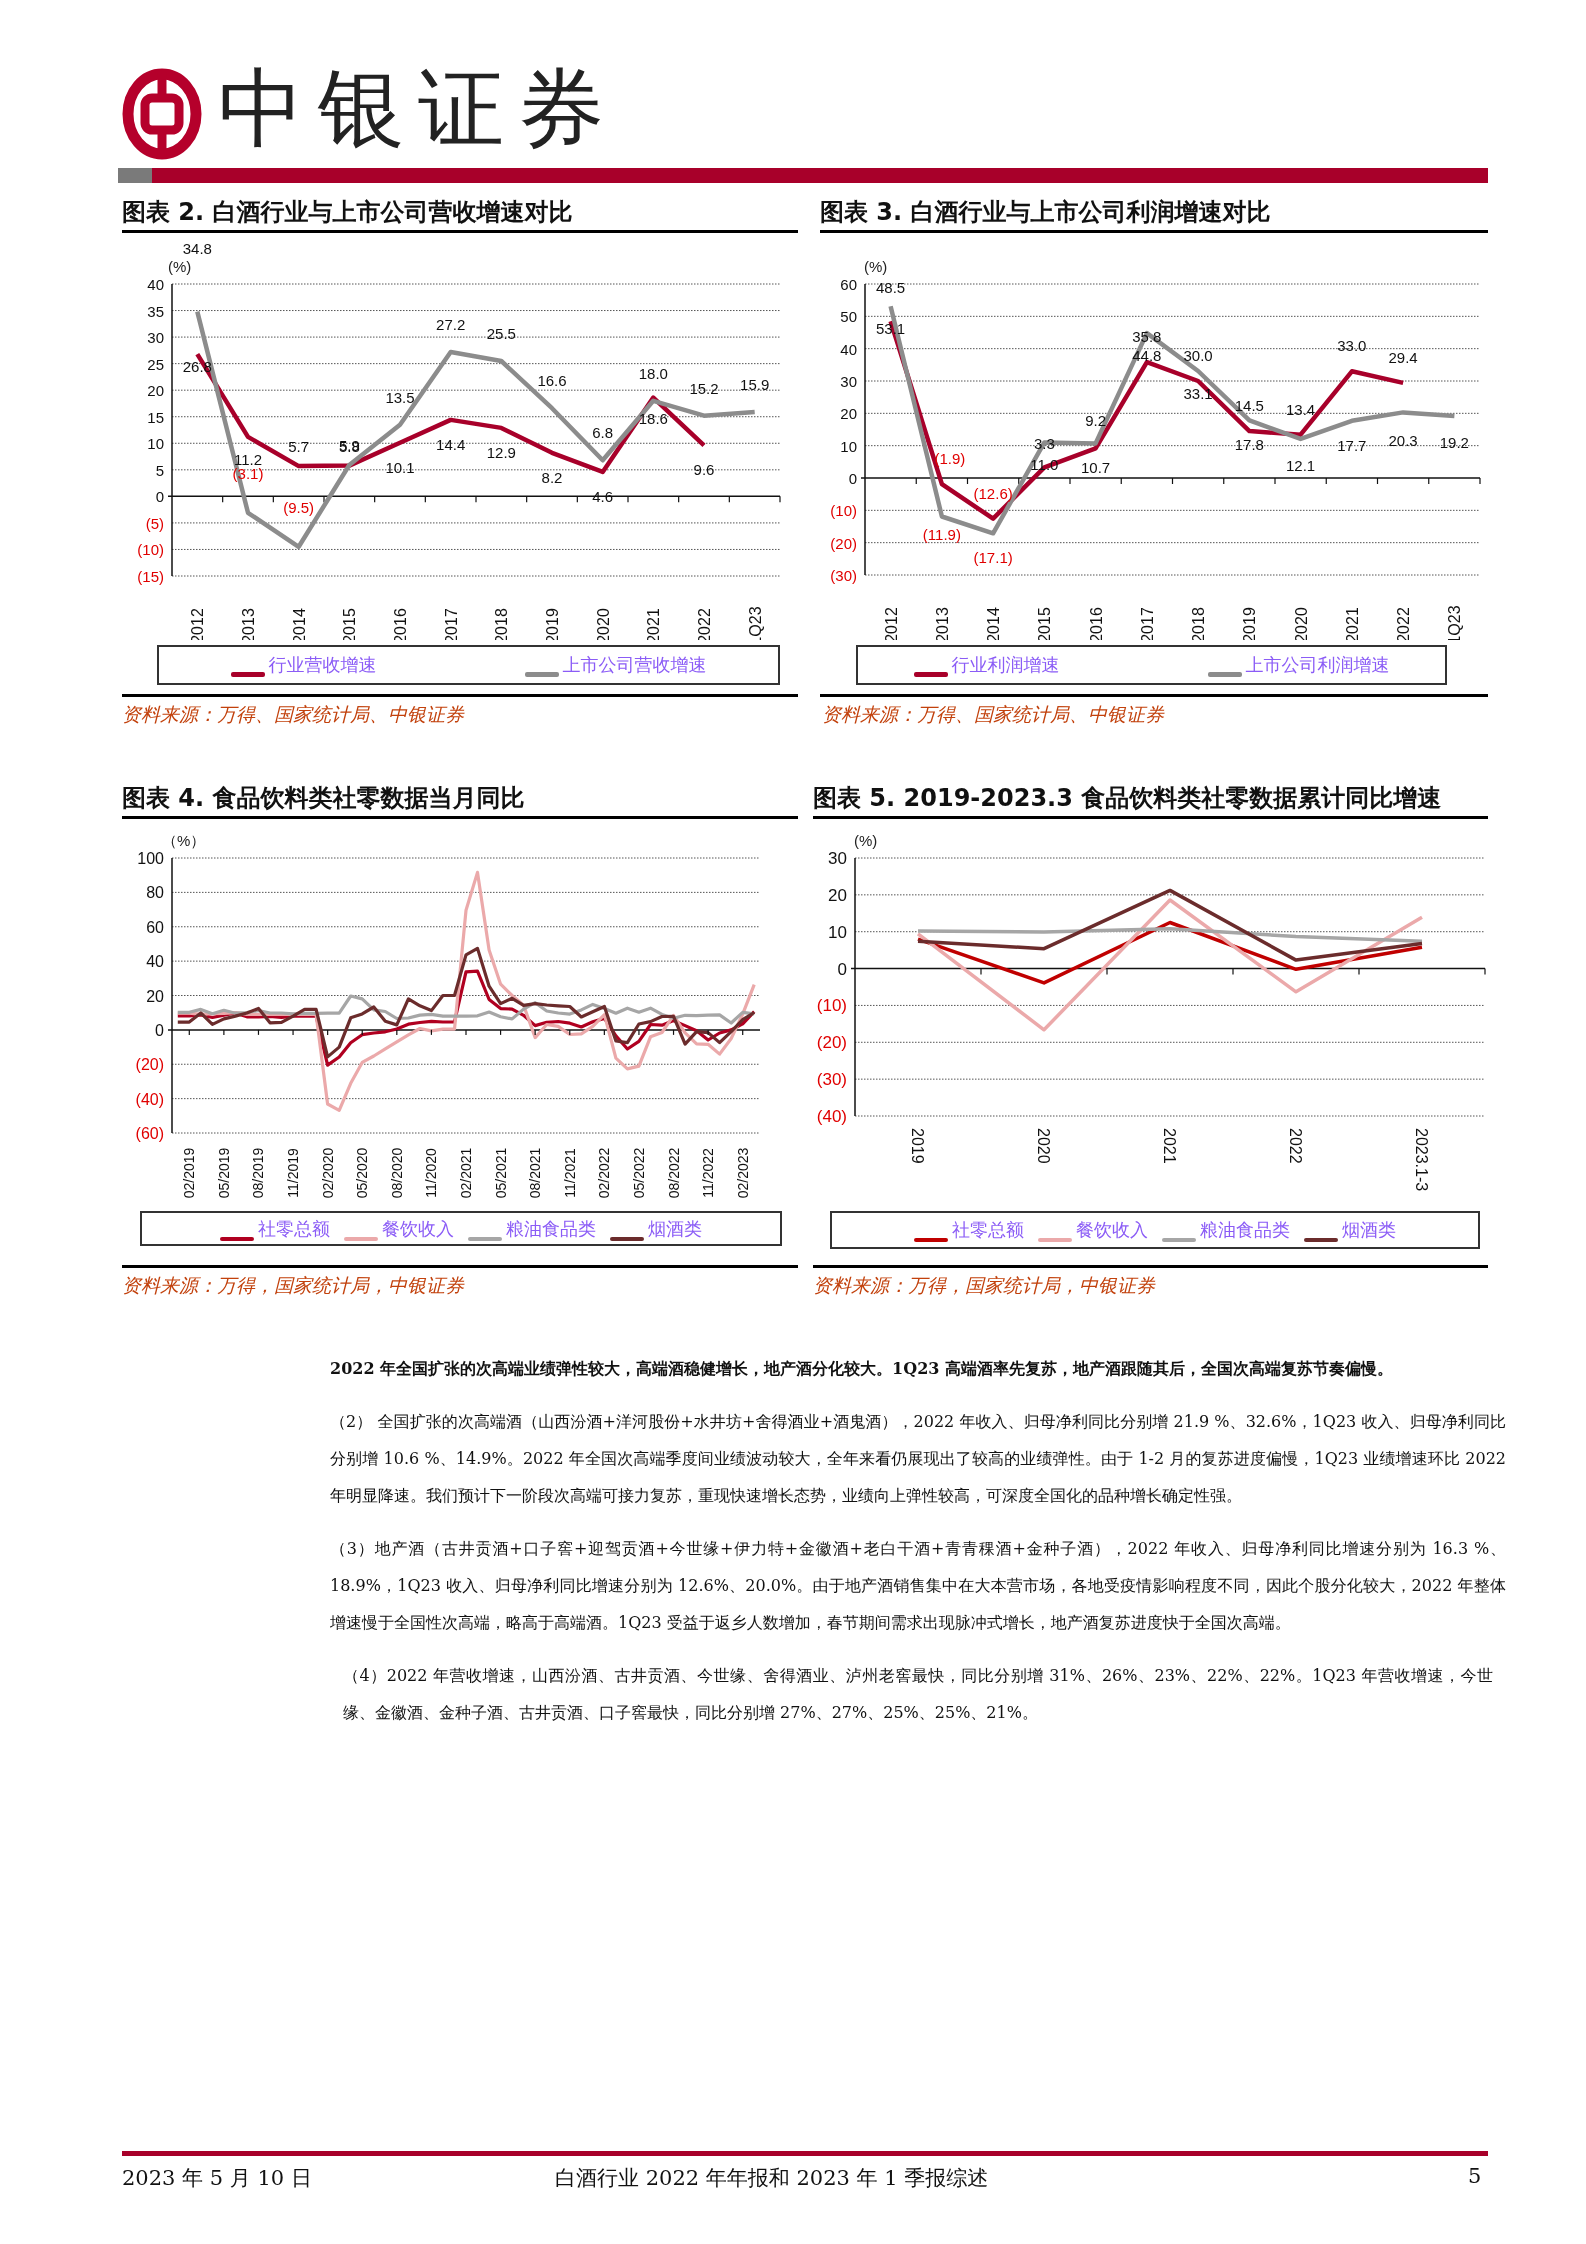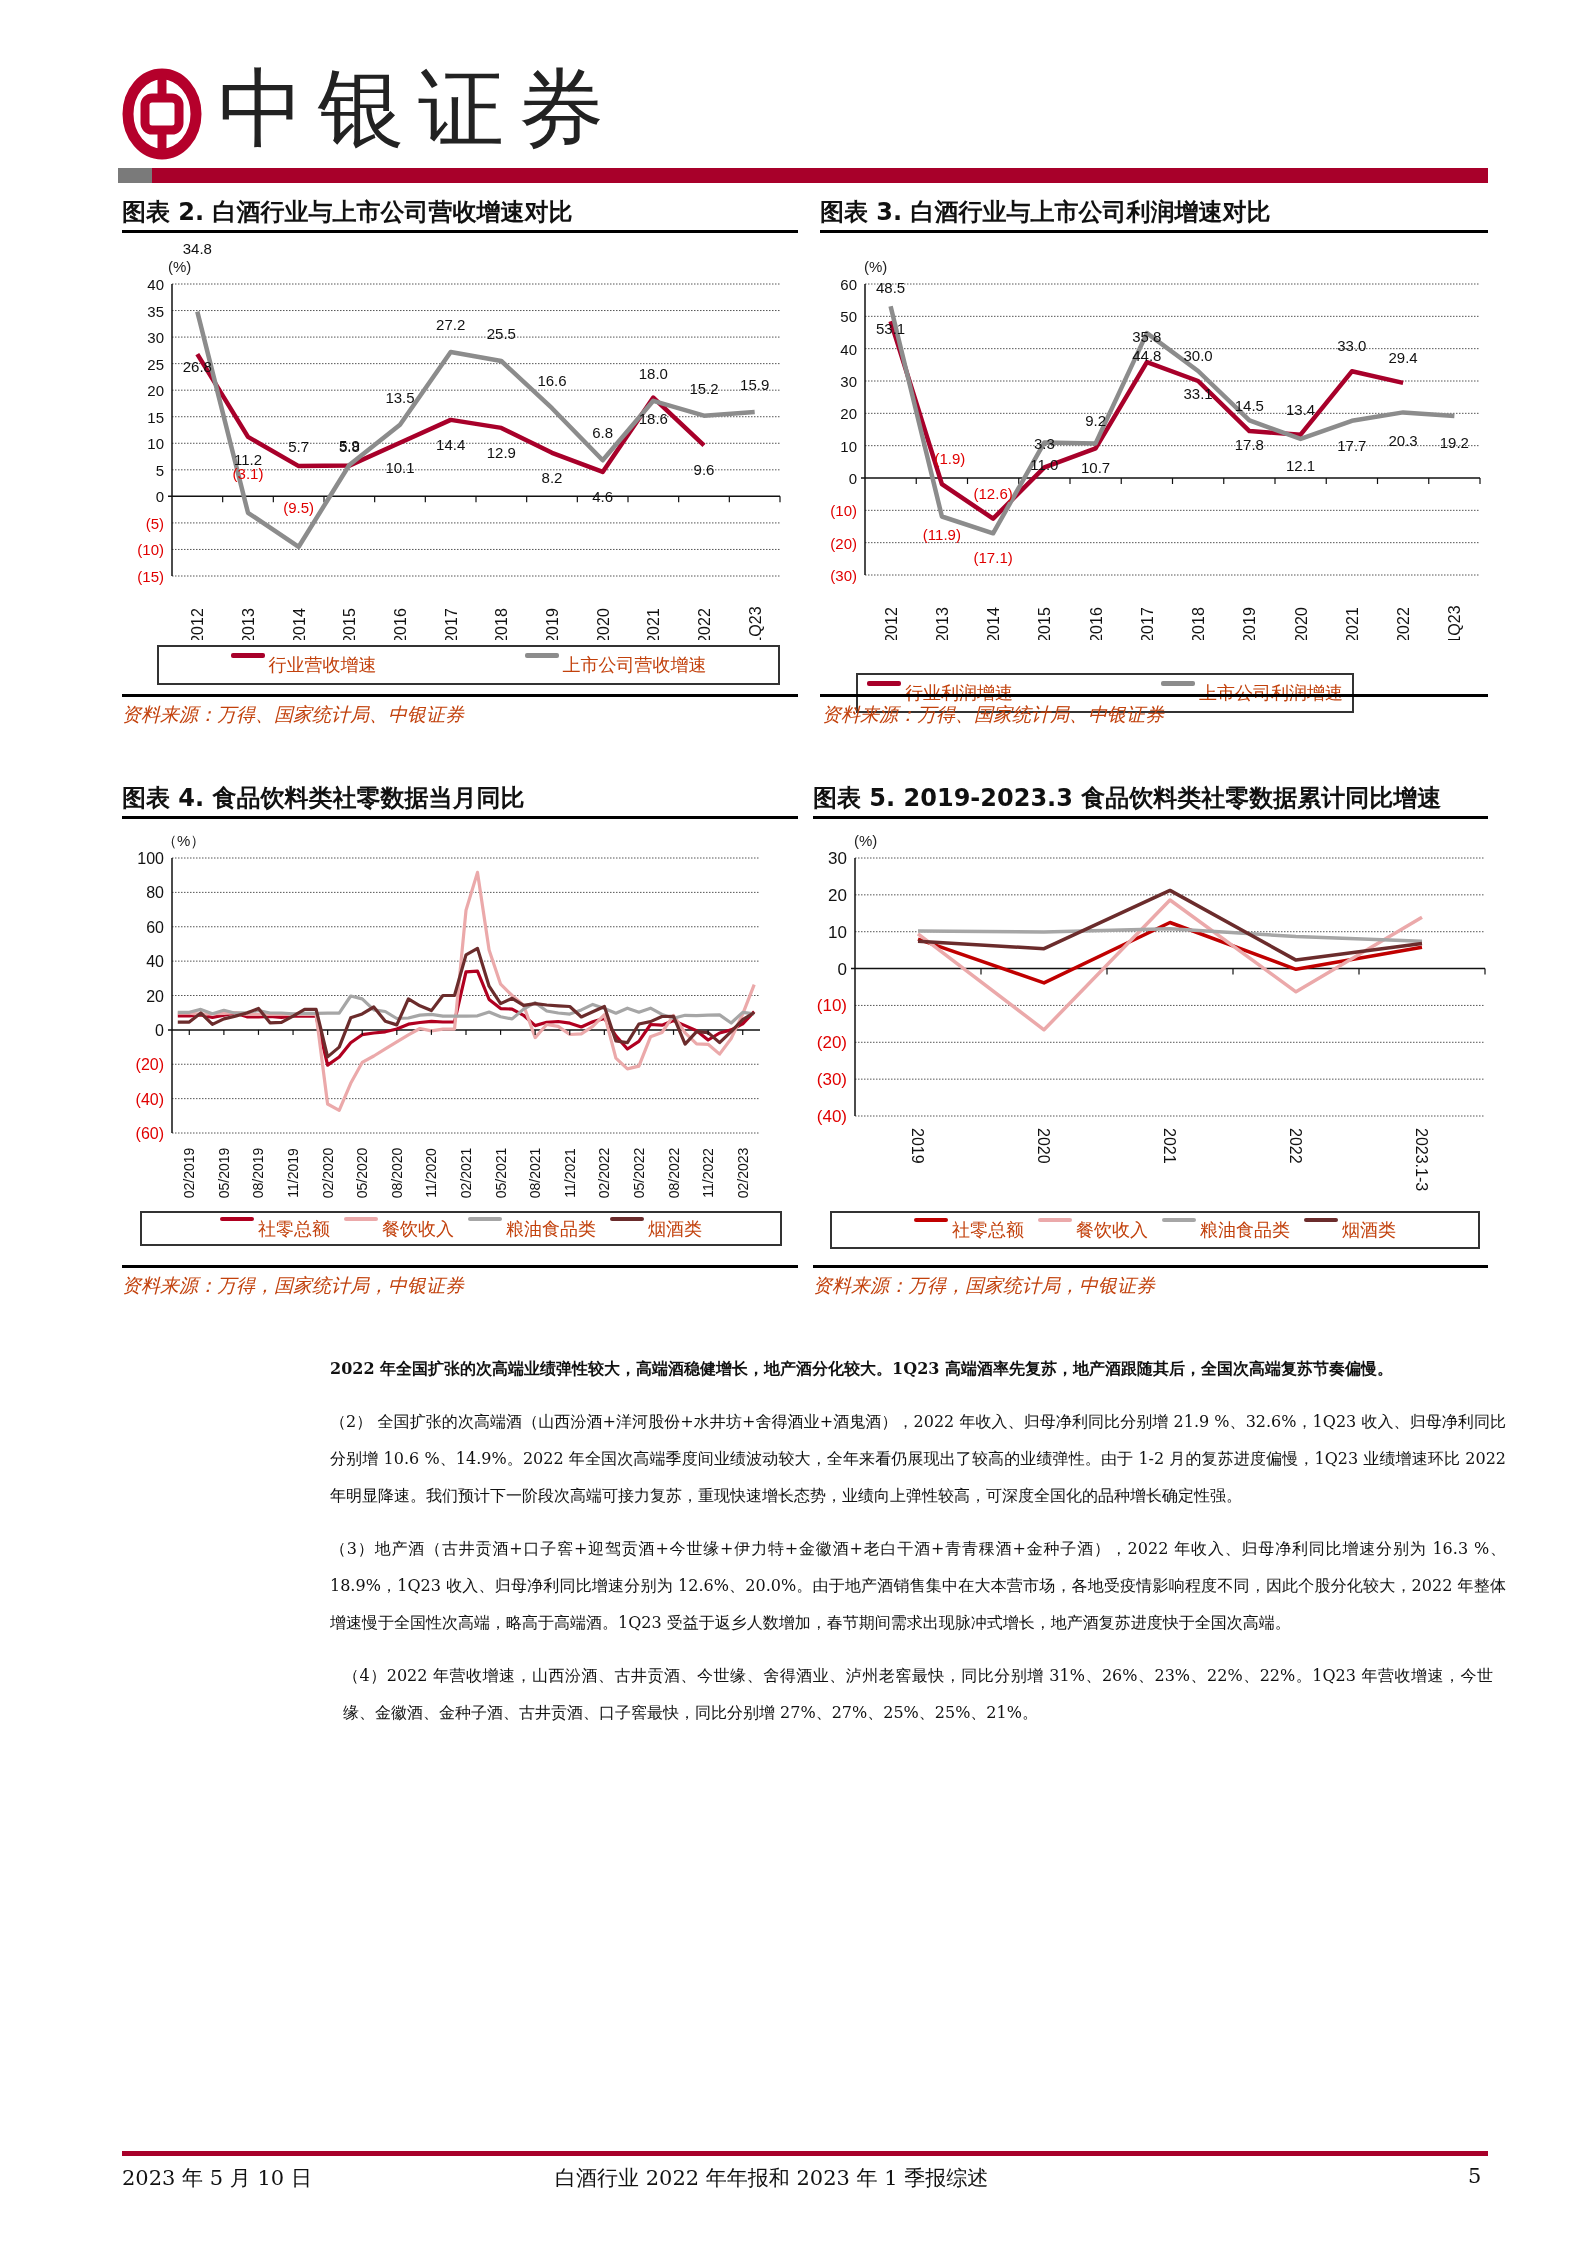--- a/index.html
+++ b/index.html
@@ -5,21 +5,21 @@
   html,body{margin:0;padding:0;background:#fff;}
   body{width:1586px;height:2244px;position:relative;overflow:hidden;font-family:"DejaVu Serif","Liberation Serif",serif;color:#111;}
   .abs{position:absolute;}
   .logo-text{font-family:"DejaVu Serif",serif;font-size:86px;letter-spacing:14px;color:#222;}
   .bar-gray{background:#7a7a7a;}
   .bar-red{background:#a8002a;}
   .fig-title{font-family:"DejaVu Sans","Liberation Sans",sans-serif;font-weight:bold;font-size:24px;color:#111;white-space:nowrap;}
   .rule{background:#000;height:3px;}
   .source{font-family:"DejaVu Serif",serif;font-style:italic;font-size:19px;color:#c2410c;white-space:nowrap;}
   .legend-box{border:2px solid #333;background:#fff;display:flex;align-items:center;justify-content:center;gap:28px;box-sizing:border-box;}
-  .legend-item{display:flex;align-items:flex-start;font-family:"DejaVu Serif",serif;font-size:18px;color:#c2410c;white-space:nowrap;}
+  .legend-item{display:flex;align-items:flex-end;font-family:"DejaVu Serif",serif;font-size:18px;color:#8b5cf6;white-space:nowrap;}
   .swatch{display:inline-block;width:34px;height:5px;margin-right:4px;border-radius:2px;}
   .para{font-family:"DejaVu Serif","Liberation Serif",serif;font-size:16px;line-height:37px;color:#111;text-align:justify;}
   .para.bold{font-weight:bold;}
   .footer-line{background:#a8002a;height:5px;}
   .footer-text{font-family:"DejaVu Serif",serif;font-size:21px;color:#111;white-space:nowrap;}
   svg text{font-family:"Liberation Sans","DejaVu Sans",sans-serif;}
 </style>
 </head>
 <body>
 
@@ -200,21 +200,21 @@
     <text x="275.625" y="233.4033333333333" text-anchor="middle" font-size="15" fill="#111">10.7</text>
     <text x="326.875" y="121.14666666666668" text-anchor="middle" font-size="15" fill="#111">44.8</text>
     <text x="378.125" y="158.97666666666666" text-anchor="middle" font-size="15" fill="#111">33.1</text>
     <text x="429.375" y="210.4466666666667" text-anchor="middle" font-size="15" fill="#111">17.8</text>
     <text x="480.625" y="230.87666666666664" text-anchor="middle" font-size="15" fill="#111">12.1</text>
     <text x="531.875" y="210.76999999999998" text-anchor="middle" font-size="15" fill="#111">17.7</text>
     <text x="583.125" y="206.36333333333334" text-anchor="middle" font-size="15" fill="#111">20.3</text>
     <text x="634.375" y="207.92" text-anchor="middle" font-size="15" fill="#111">19.2</text>
   </svg>
 
-<div class="abs legend-box" style="left:856px;top:673px;width:498px;height:40px;">
+<div class="abs legend-box" style="left:856px;top:645px;width:591px;height:40px;">
   <div class="legend-item">
       <span class="swatch" style="background:#a8002a"></span>
       <span>行业利润增速</span>
     </div>
   <div class="legend-item" style="margin-left:120px">
       <span class="swatch" style="background:#8c8c8c"></span>
       <span>上市公司利润增速</span>
     </div>
 </div>
 <div class="abs rule" style="left:820px;top:694px;width:668px;"></div>

